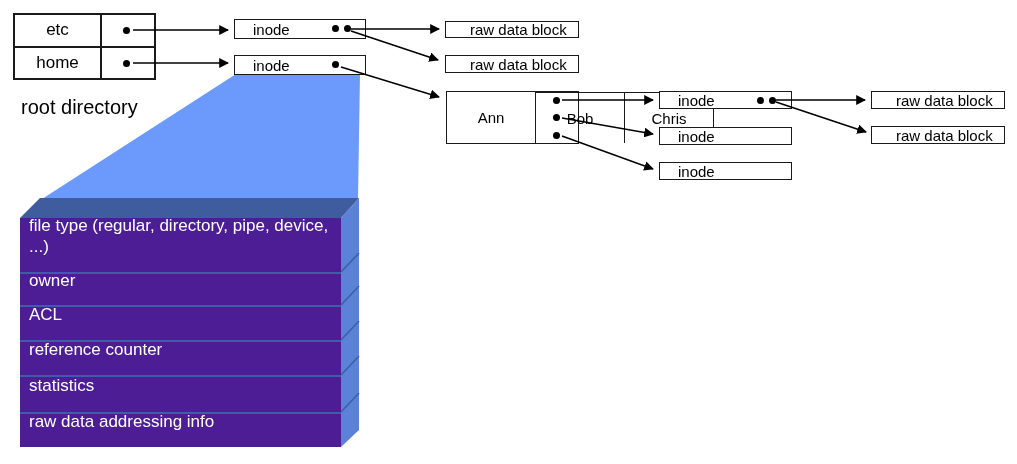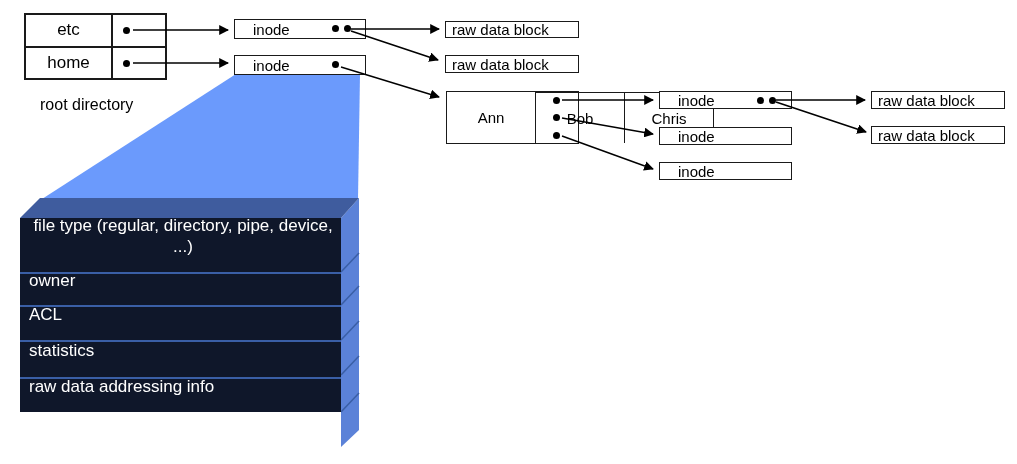--- a/index.html
+++ b/index.html
@@ -5,46 +5,46 @@
   html,body{margin:0;padding:0;background:#fff;}
   .stage{position:relative;width:1017px;height:464px;background:#fff;overflow:hidden;
          font-family:"Liberation Sans",sans-serif;color:#000;}
   svg.layer{position:absolute;left:0;top:0;pointer-events:none;}
   .bg{z-index:0;}
   .fg{z-index:4;}
 
   .box{position:absolute;background:#fff;border:1.5px solid #1a1a1a;box-sizing:border-box;
        display:flex;align-items:center;font-size:15px;line-height:1;z-index:2;}
   .inode-box{padding-left:18px;}
-  .rdb-box{padding-left:6px;text-align:right;}
+  .rdb-box{padding-left:24px;text-align:right;}
 
-  .rtable{position:absolute;left:24px;top:13px;width:143px;height:67px;background:#fff;
+  .rtable{position:absolute;left:13px;top:13px;width:143px;height:67px;background:#fff;
           border:2px solid #1a1a1a;box-sizing:border-box;display:flex;flex-direction:column;z-index:2;}
   .rrow{flex:1;display:flex;}
   .rrow + .rrow{border-top:2px solid #1a1a1a;justify-content:flex-end;}
   .rname{width:85px;border-right:2px solid #1a1a1a;display:flex;align-items:center;
          justify-content:center;font-size:17px;}
   .rptr{flex:1;position:relative;}
 
   .ntable{position:absolute;left:446px;top:91px;width:133px;height:53px;background:#fff;
           border:1.5px solid #1a1a1a;box-sizing:border-box;display:flex;flex-direction:row;z-index:2;}
   .nrow{flex:1;display:flex;}
   .nrow + .nrow{border-top:1.5px solid #1a1a1a;}
   .nname{width:88px;border-right:1.5px solid #1a1a1a;display:flex;align-items:center;
          justify-content:center;font-size:15px;line-height:1;}
   .nptr{flex:1;position:relative;}
 
-  .caption{position:absolute;left:40px;top:96px;font-size:16px;z-index:2;}
+  .caption{position:absolute;left:21px;top:96px;font-size:20px;z-index:2;}
 
   .dot{position:absolute;width:7px;height:7px;border-radius:50%;background:#000;z-index:5;}
 
   .stack{position:absolute;left:20px;top:218px;width:321px;height:229px;z-index:2;
          display:flex;flex-direction:column;}
-  .srow{background:#0f172a;color:#fff;font-size:17px;line-height:1.22;display:flex;
-        align-items:center;padding:0 4px 16px 9px;box-sizing:border-box;text-align:center;}
+  .srow{background:#4c1d95;color:#fff;font-size:17px;line-height:1.22;display:flex;
+        align-items:center;padding:0 4px 16px 9px;box-sizing:border-box;}
   .srow + .srow{border-top:2px solid #3a5fa6;}
 </style>
 </head>
 <body>
 
 <div class="stage">
 
   <svg class="layer bg" width="1017" height="464">
     <polygon points="236,74 360,74 358,199 42,199" fill="#6b9afc"></polygon>
     <polygon points="341,218 359,198 359,430 341,447" fill="#5b82d8"></polygon>
@@ -119,20 +119,23 @@
   <div class="stack">
     <div class="srow" style="height:54px">
       <span>file type (regular, directory, pipe, device, ...)</span>
     </div>
     <div class="srow" style="height:33px">
       <span>owner</span>
     </div>
     <div class="srow" style="height:35px">
       <span>ACL</span>
     </div>
+    <div class="srow" style="height:35px">
+      <span>reference counter</span>
+    </div>
     <div class="srow" style="height:37px">
       <span>statistics</span>
     </div>
     <div class="srow" style="height:35px">
       <span>raw data addressing info</span>
     </div>
   </div>
 
   <svg class="layer fg" width="1017" height="464">
     <defs>

